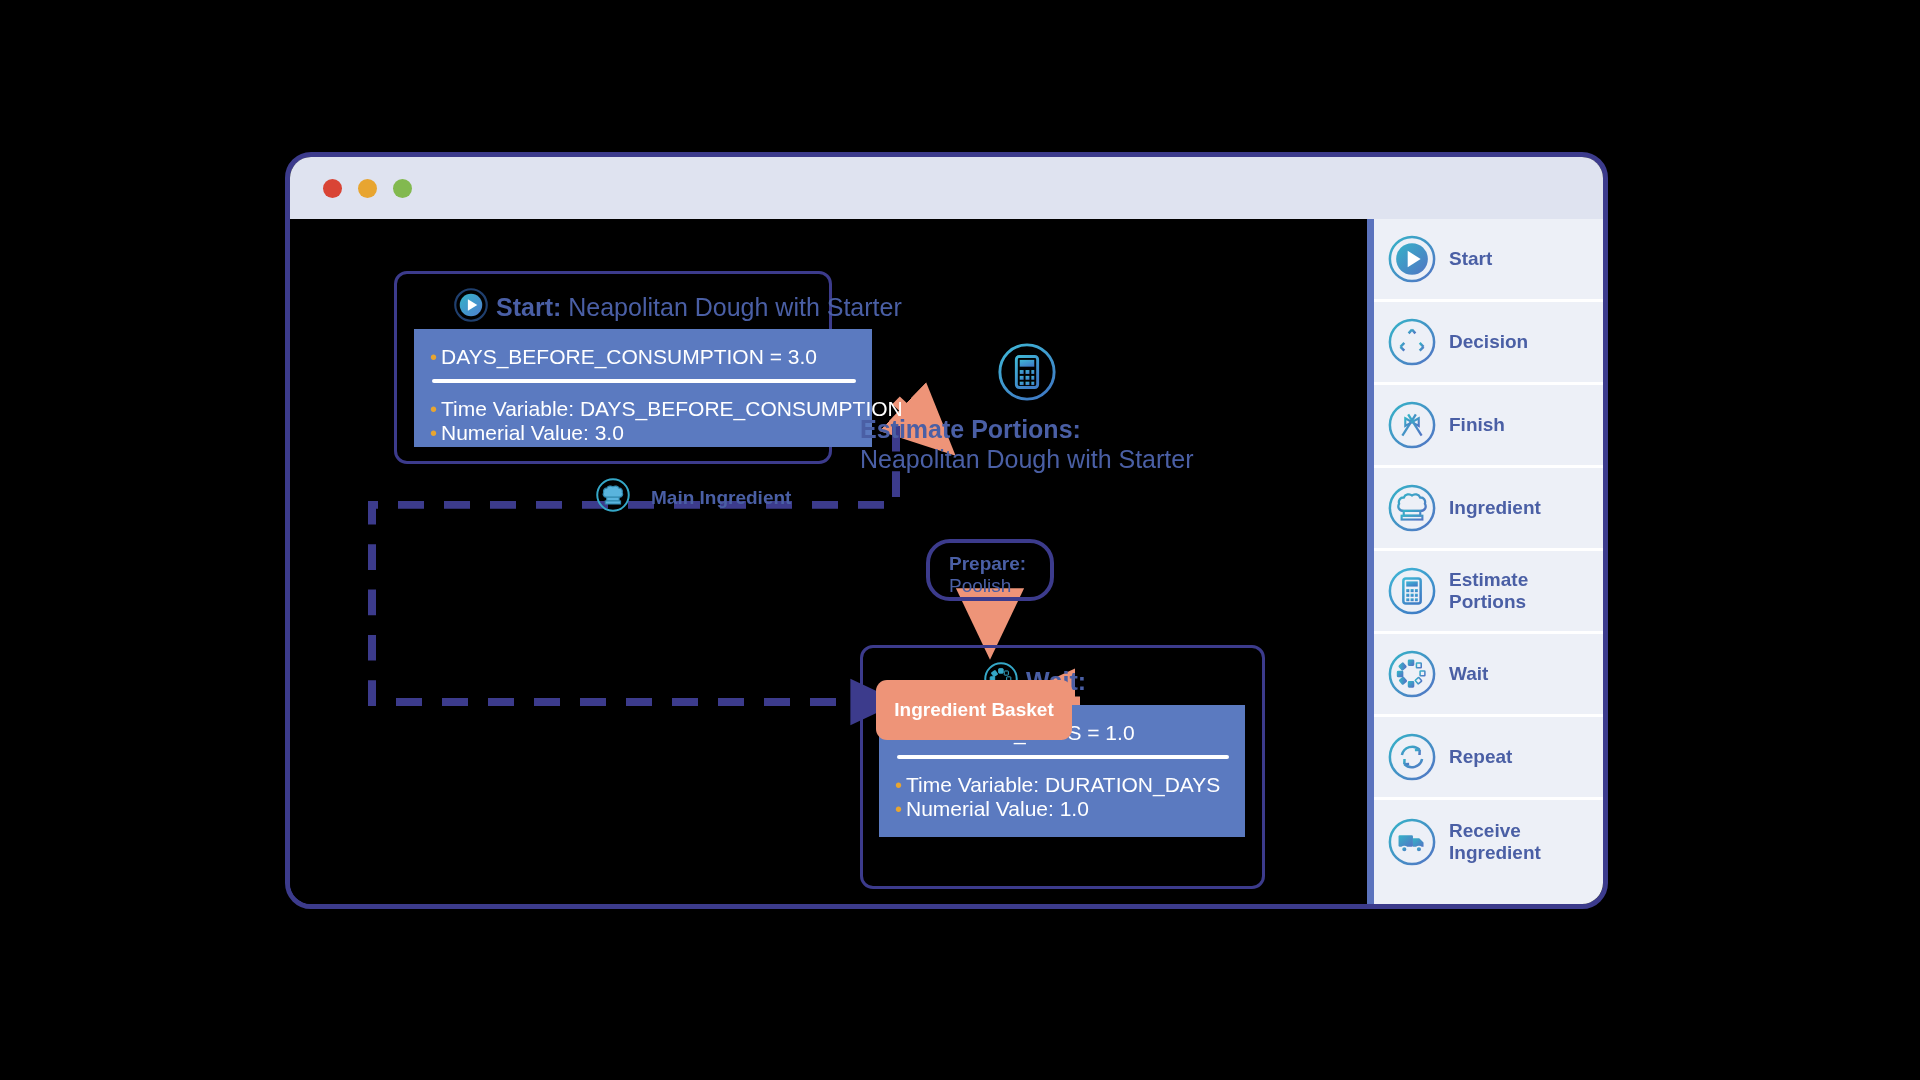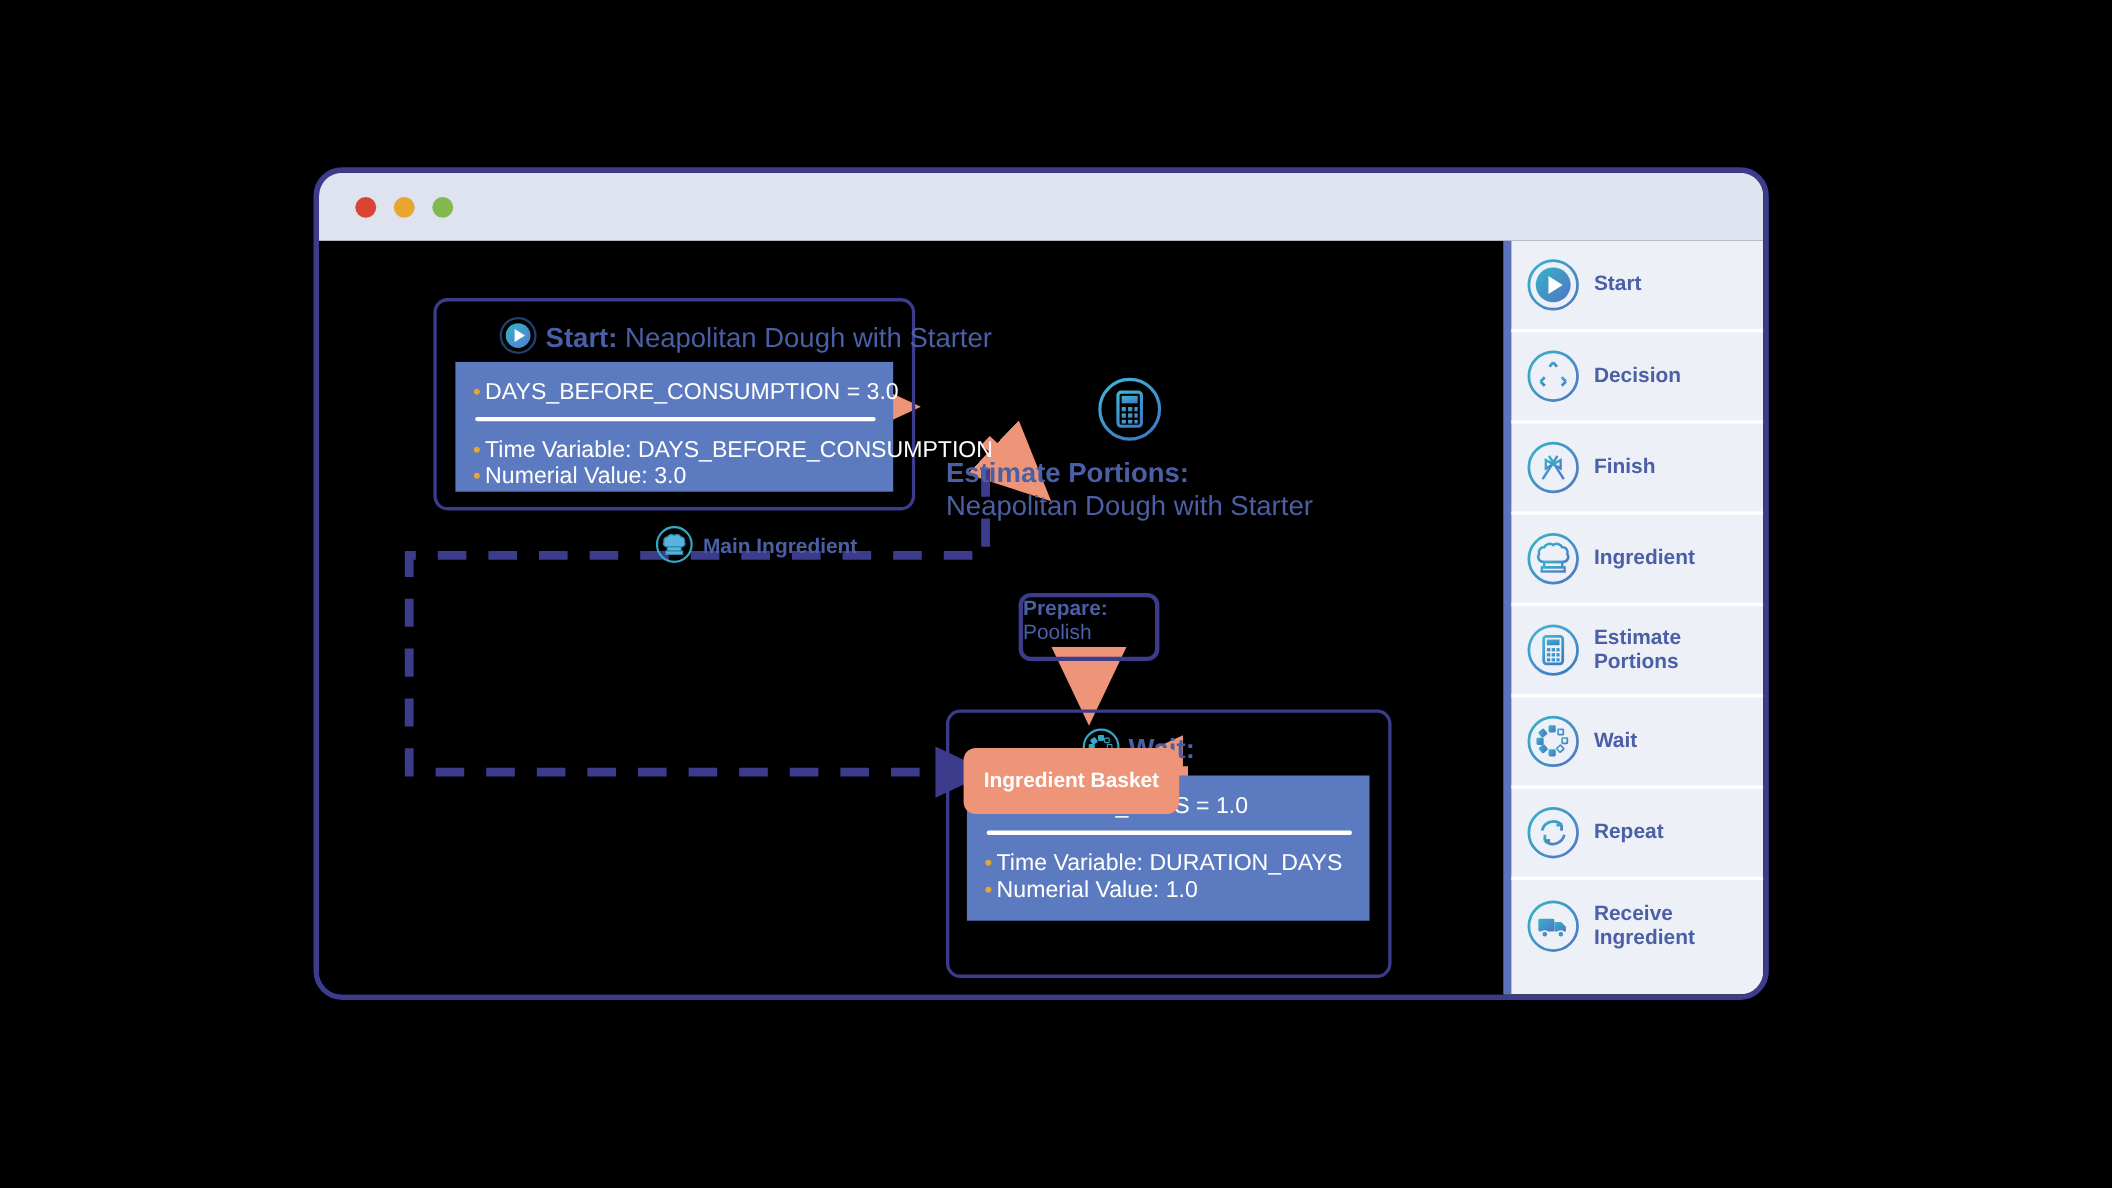--- a/index.html
+++ b/index.html
@@ -65,28 +65,28 @@
   .bullet{color:#e8a530;font-size:20px;margin-right:4px;}
   .hr{height:4px;background:#ffffff;margin:10px 2px 14px 2px;border-radius:2px;}
 
   .pill{
     position:absolute;background:#ee9478;border-radius:11px;
     display:flex;align-items:center;justify-content:center;
     color:#ffffff;font-weight:bold;font-size:19px;
   }
 
   .plain-node{
-    position:absolute;border:4px solid #3c3b8c;border-radius:11px;
-    box-sizing:border-box;display:flex;align-items:flex-start;justify-content:center;
-    font-size:19px;color:#4a5fa5;
+    position:absolute;border:4px solid #3c3b8c;border-radius:24px;
+    box-sizing:border-box;display:flex;align-items:flex-end;justify-content:center;
+    font-size:19px;color:#4a5fa5;padding-left:19px;
   }
   .plain-node b{font-weight:bold;}
 
   .float-label{
-    position:absolute;display:flex;align-items:center;gap:8px;
+    position:absolute;display:flex;align-items:center;gap:20px;
     white-space:nowrap;font-size:19px;font-weight:bold;color:#4a5fa5;
   }
 
   svg.overlay{position:absolute;left:0;top:0;width:100%;height:100%;pointer-events:none;}
 </style>
 </head>
 <body>
 
 <div id="stage">
 
@@ -134,21 +134,21 @@
               </defs>
             <circle cx="20" cy="20" r="17.5" fill="none" stroke="#1f3f6e" stroke-width="2.4"></circle>
             <circle cx="20" cy="20" r="12.5" fill="url(#gStart)"></circle>
             <path d="M16.5,13.5 L27,20 L16.5,26.5 z" fill="#ffffff"></path>
           </svg>
         </span>
         <span class="ttl"><b>Start:</b>
           <span class="sub">Neapolitan Dough with Starter</span>
         </span>
       </div>
-      <div class="var-panel" style="left:124px;top:110px;width:398px;height:118px;">
+      <div class="var-panel" style="left:124px;top:110px;width:458px;height:118px;">
         <span class="row">
           <span class="bullet">•</span><span>DAYS_BEFORE_CONSUMPTION = 3.0</span>
         </span>
         <div class="hr"></div>
         <span class="row">
           <span class="bullet">•</span><span>Time Variable: DAYS_BEFORE_CONSUMPTION</span>
         </span>
         <span class="row">
           <span class="bullet">•</span><span>Numerial Value: 3.0</span>
         </span>

